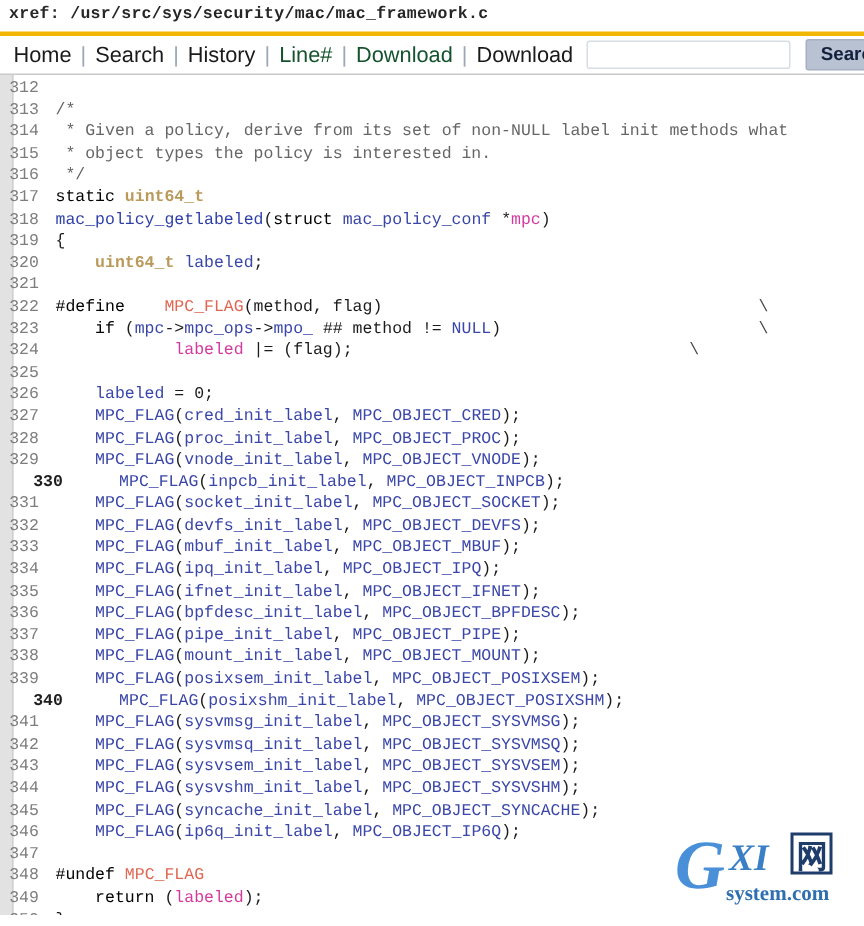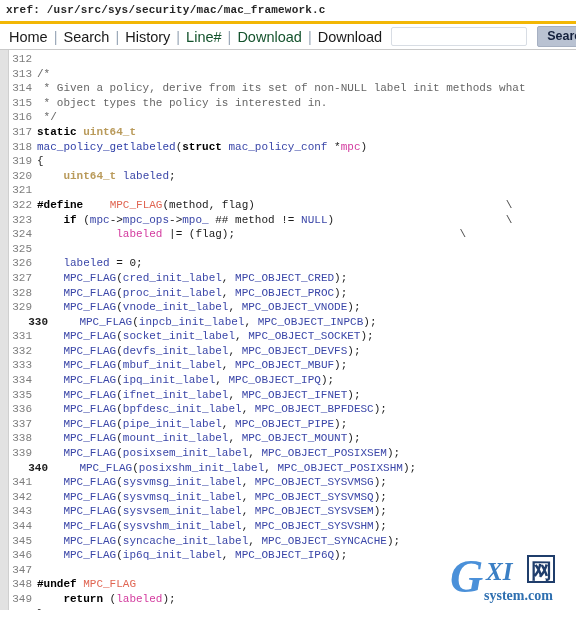--- a/index.html
+++ b/index.html
@@ -112,31 +112,31 @@
     padding-top: 2px;
     white-space: pre;
   }
   .code-line {
     height: 14.6px;
     white-space: pre;
   }
   .lineno {
     display: inline-block;
     width: 32px;
-    text-align: right;
+    text-align: center;
     color: #7d7d7d;
     padding-right: 5px;
     user-select: none;
   }
   .lineno.strong { color: #1d1d1d; font-weight: bold; margin-left: 16px; }
 
   
   .t-plain   { color: #1b1b1b; }
   .t-comment { color: #666666; }
-  .t-kw      { color: #000000; font-weight: bold; }
+  .t-kw      { color: #000000; font-weight: normal; }
   .t-type    { color: #b99a5a; font-weight: bold; }
   .t-def     { color: #2f3fa8; font-weight: normal; }
   .t-ident   { color: #3a46a8; }
   .t-macro   { color: #e06552; }
   .t-var     { color: #d33a9e; }
   .t-cont    { color: #4a4a4a; }
 
   
   #watermark {
     position: absolute;

